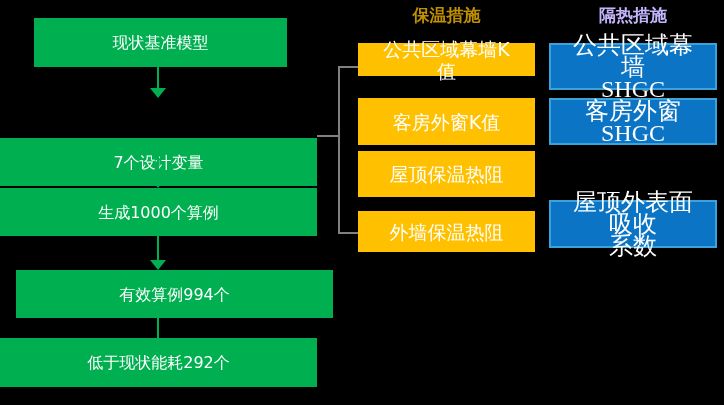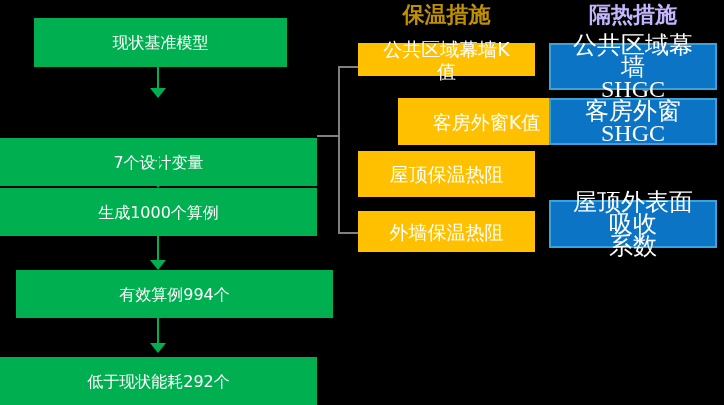--- a/index.html
+++ b/index.html
@@ -27,21 +27,21 @@
   }
   .step {
     background: #00B050;
     font-size: 16px;
     line-height: 23px;
   }
   .step1 { left: 34px;  top: 18px;  width: 253px; height: 49px; }
   .step2 { left: 0px;   top: 98px;  width: 317px; height: 48px; margin-top: 40px; }
   .step3 { left: 0px;   top: 188px; width: 317px; height: 48px; }
   .step4 { left: 16px;   top: 270px; width: 317px; height: 48px; }
-  .step5 { left: 0px;   top: 357px; width: 317px; height: 49px; }
+  .step5 { left: 0px;   top: 338px; width: 317px; height: 49px; }
 
   .arrow {
     position: absolute;
     left: 150px;
     width: 16px;
   }
   .arrow .shaft {
     position: absolute;
     left: 7px;
     top: 0;
@@ -73,36 +73,36 @@
   .conn-top    { left: 340px; top: 66px;  width: 18px;  height: 2px; }
   .conn-bottom { left: 340px; top: 232px; width: 18px;  height: 2px; }
 
   .col-header {
     position: absolute;
     top: 3px;
     height: 24px;
     display: flex;
     align-items: center;
     justify-content: center;
-    font-size: 22px;
+    font-size: 17px;
     font-weight: bold;
   }
   .ins-header { left: 358px; width: 177px; color: #BF9000; }
   .shd-header { left: 549px; width: 168px; color: #c4b5fd; }
 
   .ybox {
     background: #FFC000;
     left: 358px;
     width: 177px;
     font-size: 19px;
     line-height: 22px;
     padding: 0 12px;
   }
   .ybox1 { top: 43px;  height: 33px; }
-  .ybox2 { top: 98px;  height: 47px; margin-left: 40px; }
+  .ybox2 { top: 98px;  height: 47px; }
   .ybox3 { top: 151px; height: 46px; }
   .ybox4 { top: 211px; height: 41px; }
 
   .bbox {
     background: #0B74C4;
     border: 2px solid #3AA3DC;
     left: 549px;
     width: 168px;
     font-size: 24px;
     line-height: 22px;

